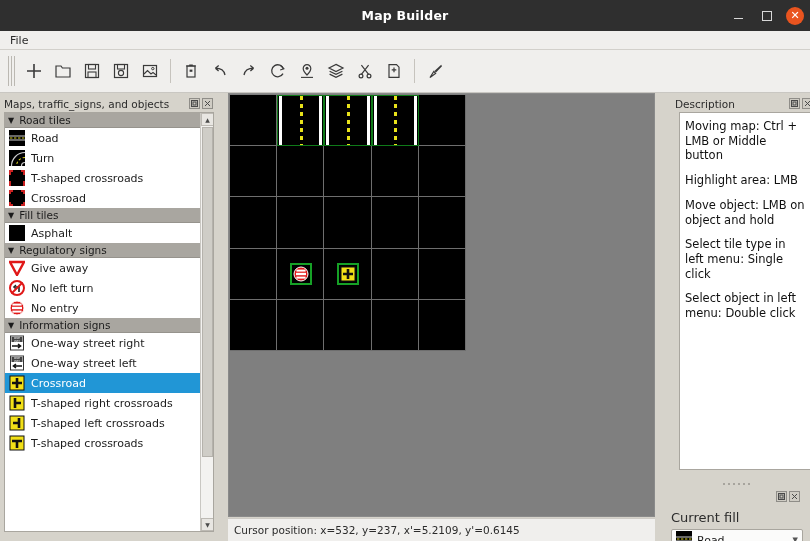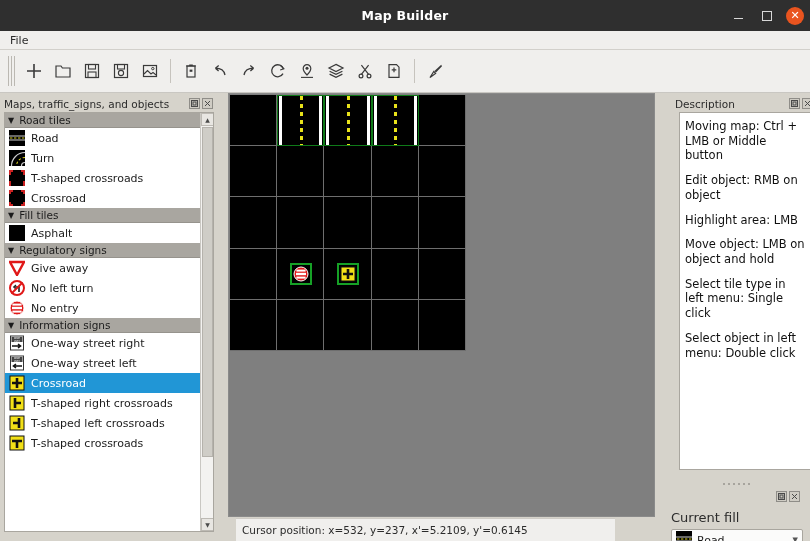--- a/index.html
+++ b/index.html
@@ -115,24 +115,24 @@
   .cell { position: absolute; border-right: 1px solid #6e6e6e; border-bottom: 1px solid #6e6e6e; }
   .roadtile { position: absolute; background: #000; border: 1px solid #0f7a19; }
   .roadtile .edge { position: absolute; top: 0; bottom: 0; width: 3px; background: #ffffff; }
   .roadtile .edge.l { left: 1px; }
   .roadtile .edge.r { right: 1px; }
   .roadtile .dash { position: absolute; top: 0; bottom: 0; left: 50%; width: 3px; margin-left: -1px;
       background: repeating-linear-gradient(to bottom, #e8e21a 0 4px, transparent 4px 8px); }
   .mapobj { position: absolute; border: 2px solid #16a126; background: #000; display:flex; align-items:center; justify-content:center; }
 
   .statusbar {
-    position: absolute; left: 6px; top: 425px; width: 379px; height: 23px;
+    position: absolute; left: 6px; top: 425px; width: 427px; height: 23px;
     background: #f0efed; border-top: 1px solid #cfccc6;
     display: flex; align-items: center; padding-left: 6px;
-    font-size: 10.5px; color: #2b2b2b; margin-left: 8px;
+    font-size: 10.5px; color: #2b2b2b;
   }
 
   
   .dock-right {
     position: absolute; left: 663px; top: 93px; width: 147px; height: 448px;
     background: #d6d3cb;
   }
   .desc-panel { position: absolute; left: 8px; top: 0; width: 147px; height: 387px; }
   .desc-box {
     position: absolute; left: 8px; top: 19px; width: 132px; height: 358px;
@@ -523,21 +523,20 @@
           </span>
           <span class="dockbtn">
             <svg width="7" height="7" viewBox="0 0 7 7">
                 <path d="M1 1l5 5M6 1l-5 5" stroke="#4a4a4a" stroke-width="1"></path>
               </svg>
           </span>
         </span>
       </div>
       <div class="desc-box" id="desc-box">
           <p>Moving map: Ctrl + LMB or Middle button</p>
-          <p>Edit object: RMB on object</p>
           <p>Highlight area: LMB</p>
           <p>Move object: LMB on object and hold</p>
           <p>Select tile type in left menu: Single click</p>
           <p>Select object in left menu: Double click</p>
         </div>
     </div>
 
     <div class="gripdots">
         <i></i>
         <i></i>

